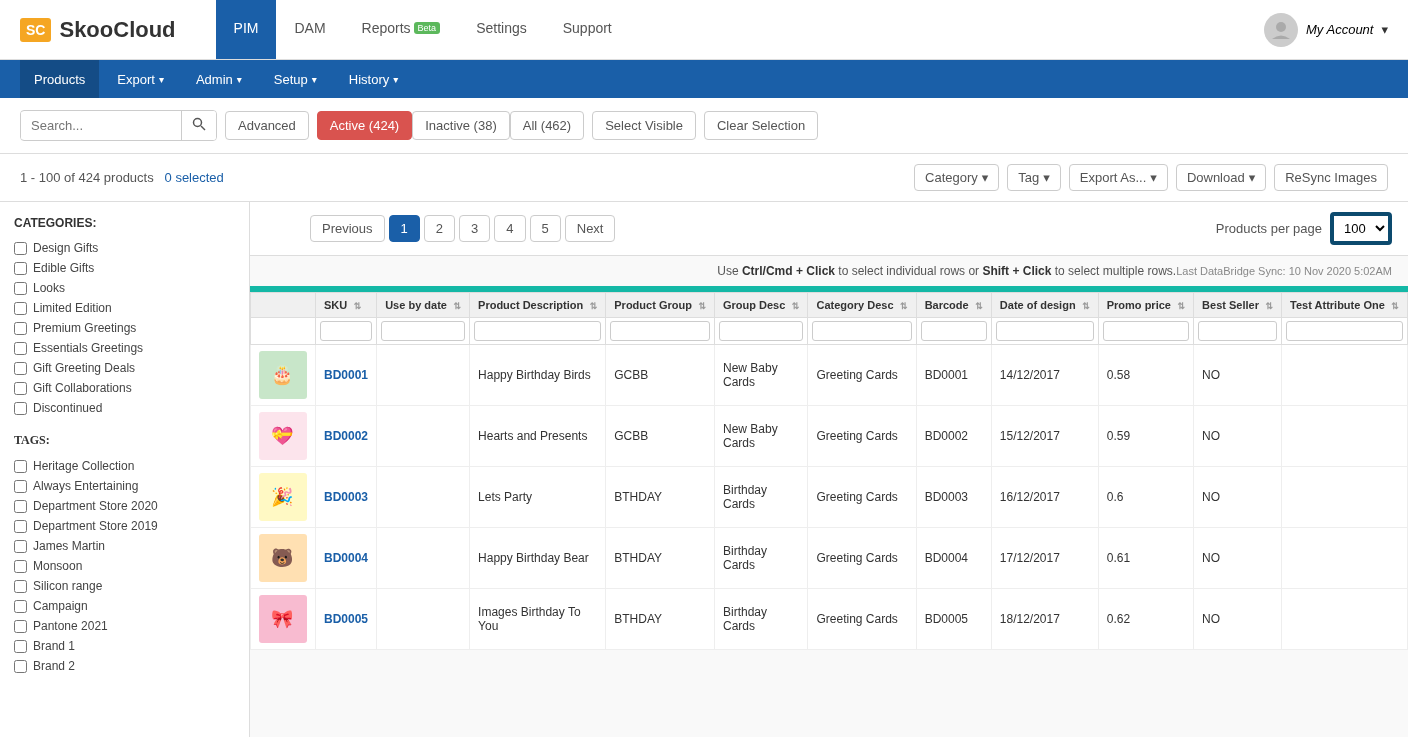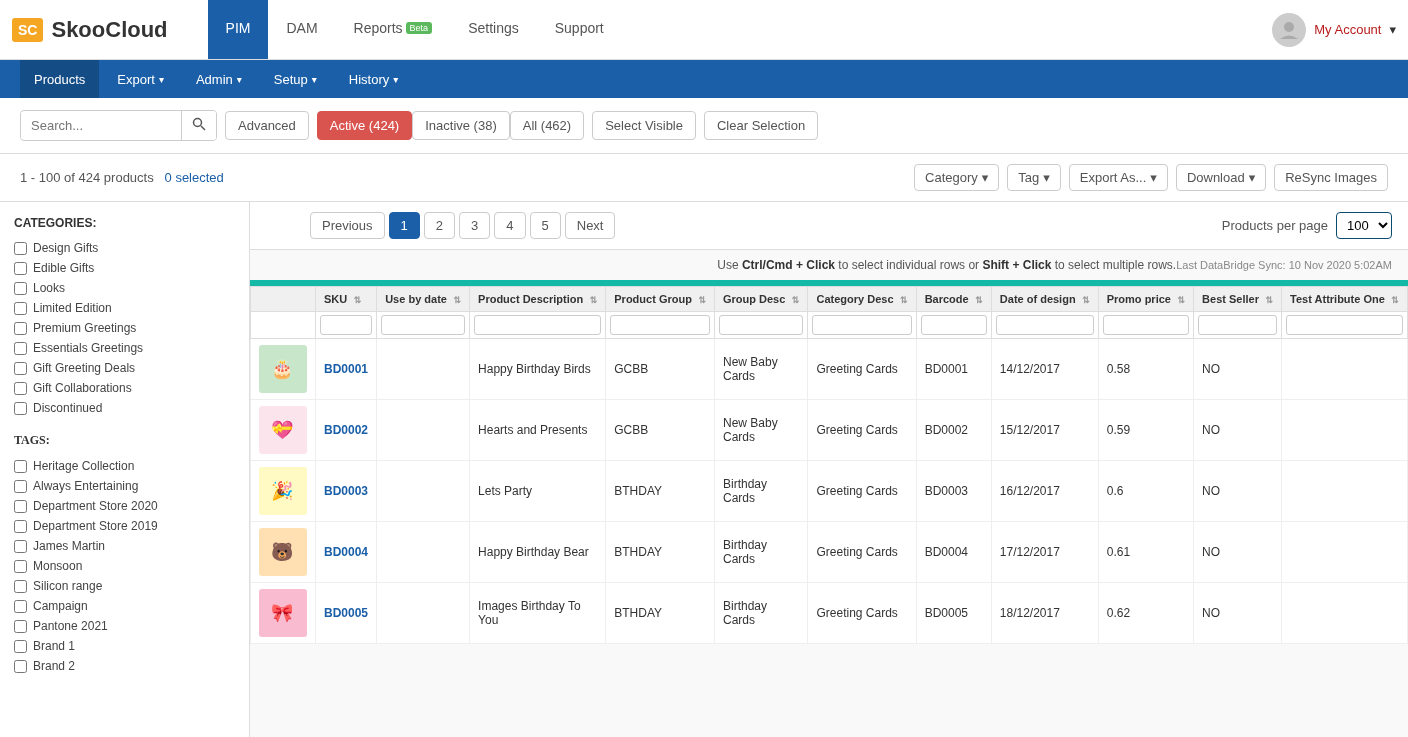--- a/index.html
+++ b/index.html
@@ -1,29 +1,29 @@
 <!DOCTYPE html>
 <html><head>
   <meta charset="utf-8">
   <style>
     * { box-sizing: border-box; margin: 0; padding: 0; }
     body { font-family: Arial, sans-serif; font-size: 13px; background: #f5f5f5; color: #333; }
 
     
-    .top-nav { display: flex; align-items: center; background: #fff; border-bottom: 1px solid #ddd; padding: 0 12px; height: 60px; }
+    .top-nav { display: flex; align-items: center; background: #fff; border-bottom: 1px solid #ddd; padding: 0 20px; height: 60px; }
     .logo-area { display: flex; align-items: center; gap: 8px; margin-right: 40px; }
     .logo-box { background: #f5a623; color: #fff; font-weight: bold; font-size: 14px; padding: 4px 6px; border-radius: 3px; }
     .logo-text { font-size: 22px; font-weight: bold; color: #333; }
     .top-nav-items { display: flex; align-items: stretch; height: 100%; gap: 0; }
     .top-nav-item { display: flex; align-items: center; padding: 0 18px; font-size: 14px; color: #555; cursor: pointer; text-decoration: none; border-bottom: 3px solid transparent; }
     .top-nav-item.active { background: #1a5fa8; color: #fff; border-bottom-color: #1a5fa8; }
     .beta-badge { font-size: 9px; background: #5cb85c; color: #fff; padding: 1px 4px; border-radius: 3px; margin-left: 3px; vertical-align: super; }
     .top-nav-right { margin-left: auto; display: flex; align-items: center; gap: 8px; }
     .account-avatar { width: 34px; height: 34px; border-radius: 50%; background: #ccc; display: flex; align-items: center; justify-content: center; }
-    .account-label { font-size: 13px; color: #b91c1c; cursor: pointer; }
+    .account-label { font-size: 13px; color: #000000; cursor: pointer; font-style: italic; }
 
     
     .second-nav { background: #1a5fa8; display: flex; align-items: center; padding: 0 20px; height: 38px; gap: 4px; }
     .second-nav-item { color: #fff; font-size: 13px; padding: 0 14px; height: 38px; display: flex; align-items: center; cursor: pointer; border-radius: 0; }
     .second-nav-item.active { background: rgba(0,0,0,0.2); }
     .caret { font-size: 10px; margin-left: 4px; }
 
     
     .filter-bar { background: #fff; padding: 12px 20px; border-bottom: 1px solid #ddd; display: flex; align-items: center; gap: 8px; }
     .search-box { display: flex; align-items: center; border: 1px solid #ccc; border-radius: 4px; overflow: hidden; }
@@ -48,21 +48,21 @@
     .sidebar-item { display: flex; align-items: center; gap: 6px; padding: 3px 0; font-size: 12px; color: #444; cursor: pointer; }
     .sidebar-item input[type="checkbox"] { cursor: pointer; }
 
     
     .table-area { flex: 1; overflow: hidden; display: flex; flex-direction: column; background: #f9f9f9; }
     .pagination-row { display: flex; align-items: center; justify-content: space-between; padding: 10px 16px; background: #fff; border-bottom: 1px solid #ddd; }
     .pagination { display: flex; align-items: center; gap: 4px; margin-left: 44px; }
     .page-btn { border: 1px solid #ccc; background: #fff; padding: 5px 11px; border-radius: 4px; cursor: pointer; font-size: 13px; color: #555; }
     .page-btn.active { background: #1a5fa8; color: #fff; border-color: #1a5fa8; }
     .per-page-label { font-size: 13px; color: #555; }
-    .per-page-select { border: 1px solid #0c4a6e; background: #fff; padding: 4px 6px; border-radius: 4px; font-size: 13px; cursor: pointer; }
+    .per-page-select { border: 4px solid #0c4a6e; background: #fff; padding: 4px 6px; border-radius: 4px; font-size: 13px; cursor: pointer; }
 
     .instruction-row { background: #f9f9f9; padding: 8px 16px; font-size: 12px; color: #555; display: flex; justify-content: flex-end; align-items: center; border-bottom: 6px solid #14b8a6; }
     .sync-text { font-size: 11px; color: #888; }
     .kbd { font-weight: bold; color: #333; }
 
     
     .table-wrapper { overflow: auto; flex: 1; }
     table { width: 100%; border-collapse: collapse; background: #fff; font-size: 12px; }
     thead tr th { background: #f0f0f0; border: 1px solid #ddd; padding: 6px 8px; text-align: left; font-weight: bold; font-size: 11px; white-space: nowrap; vertical-align: middle; position: relative; }
     thead tr th .sort-icon { font-size: 9px; color: #999; margin-left: 4px; }

